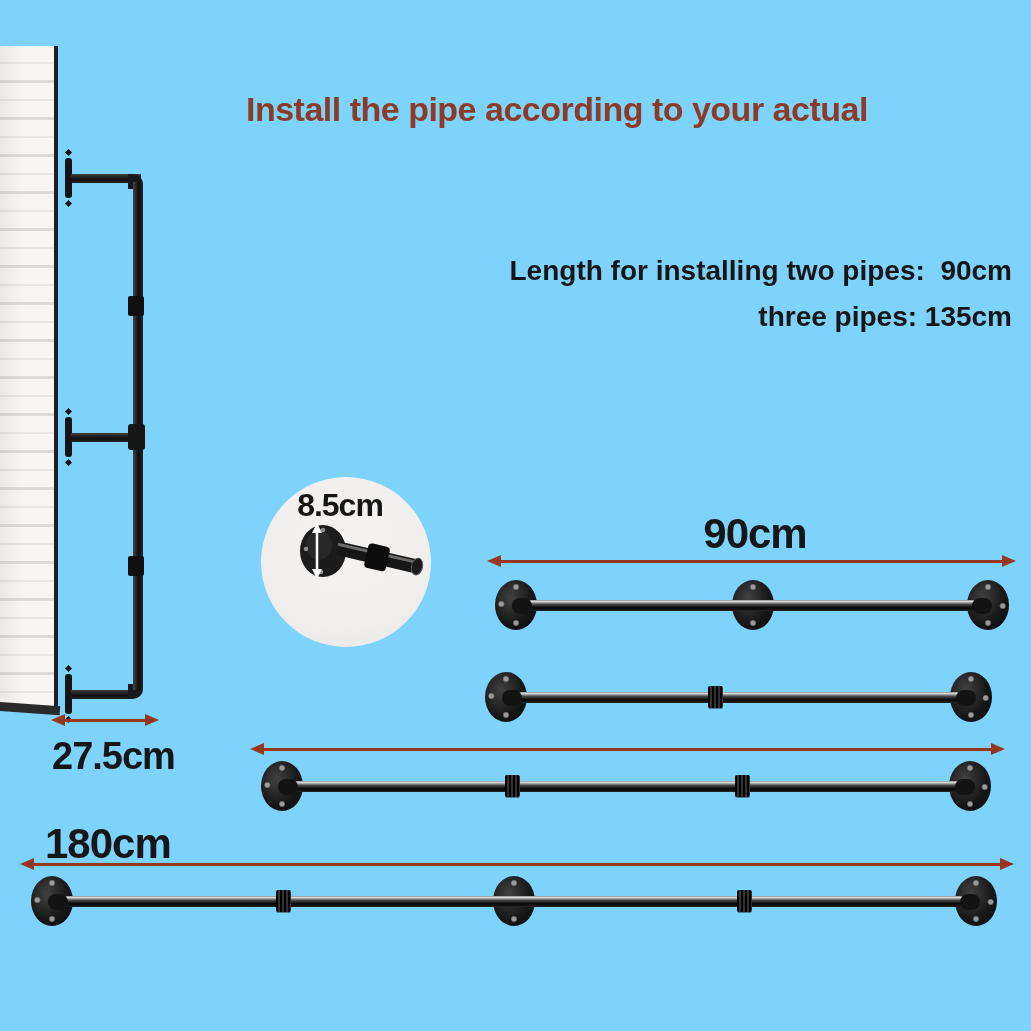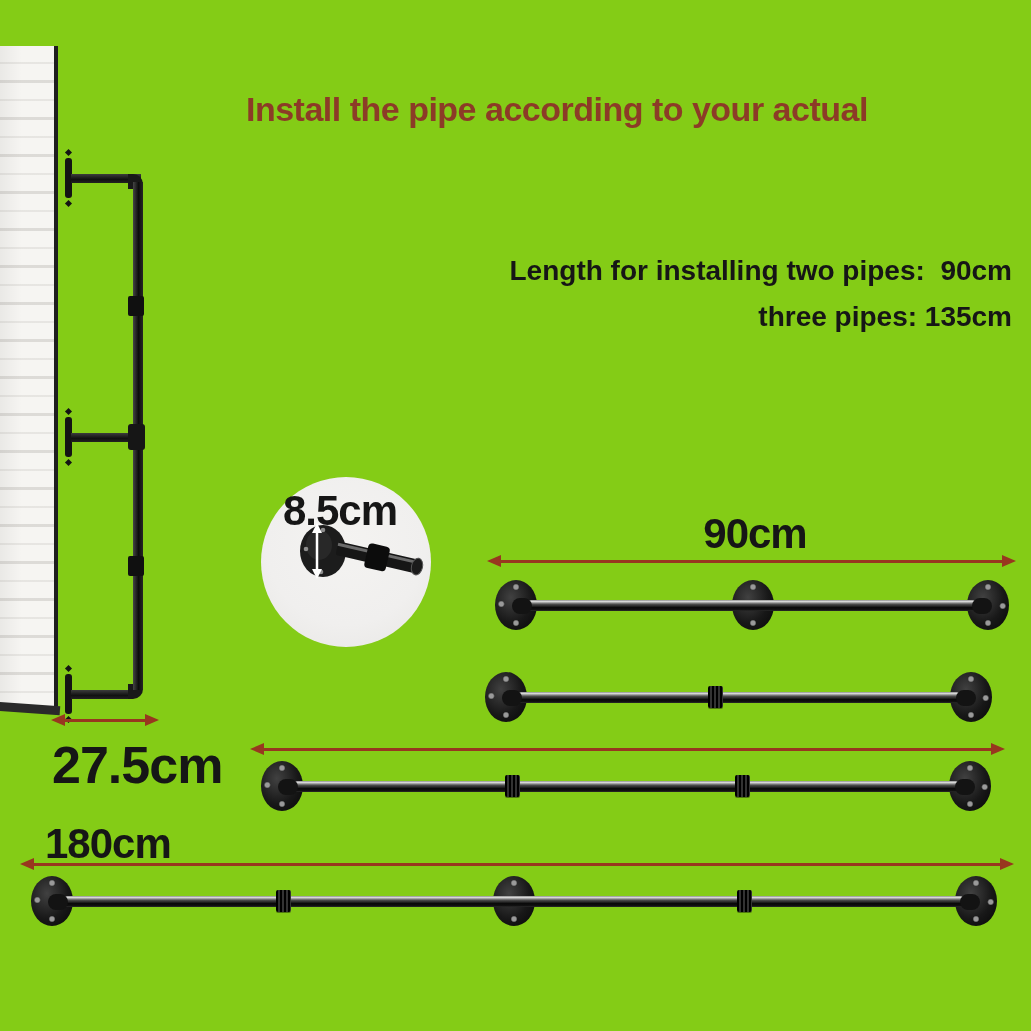--- a/index.html
+++ b/index.html
@@ -1,21 +1,21 @@
 <!DOCTYPE html>
 <html style="--title: #8C3B27; --arrow: #98371F; --text: #161616; --inset_bg: #F0EFEE;"><head>
 <meta charset="utf-8">
 <style>
   :root{
     --title:#8C3B27; --arrow:#98371F; --text:#161616; --inset_bg:#F0EFEE;
   }
   html,body{margin:0;padding:0;background:#ffffff;}
   .canvas{
     position:relative; width:1031px; height:1031px; overflow:hidden;
-    background:#84cc16; font-family:"Liberation Sans", sans-serif;
+    background:#7dd3fc; font-family:"Liberation Sans", sans-serif;
   }
 
   
   .wall{
     position:absolute; left:0; top:46px; width:54px; height:660px;
     background-color:#f6f5f2;
     background-image:
       repeating-linear-gradient(180deg, rgba(0,0,0,0) 0 16px, rgba(120,115,108,0.12) 16px 18px, rgba(0,0,0,0) 18px 34px, rgba(120,115,108,0.20) 34px 37px),
       linear-gradient(90deg, rgba(0,0,0,0.05) 0%, rgba(0,0,0,0) 40%);
     border-right:4px solid #1f1f1f;
@@ -66,21 +66,21 @@
     background:linear-gradient(180deg,#8f8f8f 0%, #d8d8d8 14%, #4d4d4d 38%, #0a0a0a 68%, #0e0e0e 85%, #2b2b2b 100%);}
   .bar::before,.bar::after{content:""; position:absolute; top:-2.5px; width:20px; height:16px; background:#131313; border-radius:8px;}
   .bar::before{left:-4px;} .bar::after{right:-4px;}
   .coupling{position:absolute; width:15px; height:22px; border-radius:2px;
     background:repeating-linear-gradient(90deg, #000 0 2px, #333 2px 4px); box-shadow:0 1px 0 rgba(0,0,0,.4);}
 
   
   .inset{position:absolute; left:261px; top:477px; width:170px; height:170px; border-radius:50%;
     background:radial-gradient(circle at 50% 40%, #f4f3f1 0%, var(--inset_bg) 60%, #e7e6e3 100%);}
   .inset-label{position:absolute; left:0; top:10px; width:100%; margin-left:-6px; text-align:center;
-    font-weight:bold; font-size:42px; color:var(--text); letter-spacing:-1px;}
+    font-weight:bold; font-size:32px; color:var(--text); letter-spacing:-1px;}
 </style>
 </head>
 <body>
 
 <div class="canvas">
 
   <div class="wall">
     <div class="wall-edge-bottom"></div>
   </div>
 
@@ -124,21 +124,21 @@
       <circle cx="60" cy="95" r="2.3" fill="#8d8d8d"></circle>
       <g>
         <line x1="56" y1="53" x2="56" y2="95" stroke="#ffffff" stroke-width="2.5"></line>
         <polygon points="56,46 51,56 61,56" fill="#ffffff"></polygon>
         <polygon points="56,102 51,92 61,92" fill="#ffffff"></polygon>
       </g>
     </svg>
   </div>
 
   <div class="h-arrow" style="left:64px; top:719px; width:82px;"></div>
-  <div class="big-label" style="left:52px; top:735px; font-size:52px;">27.5cm</div>
+  <div class="big-label" style="left:52px; top:735px; font-size:38px;">27.5cm</div>
 
   <div class="big-label" style="left:700px; top:510px; width:110px; text-align:center;">90cm</div>
   <div class="h-arrow" style="left:500px; top:560px; width:503px;"></div>
   <div>
     <div class="flange" style="left:495px; top:580px;"></div>
     <div class="flange" style="left:732px; top:580px;"></div>
     <div class="flange" style="left:967px; top:580px;"></div>
     <div class="bar" style="left:516px; top:600px; width:472px;"></div>
   </div>
 

